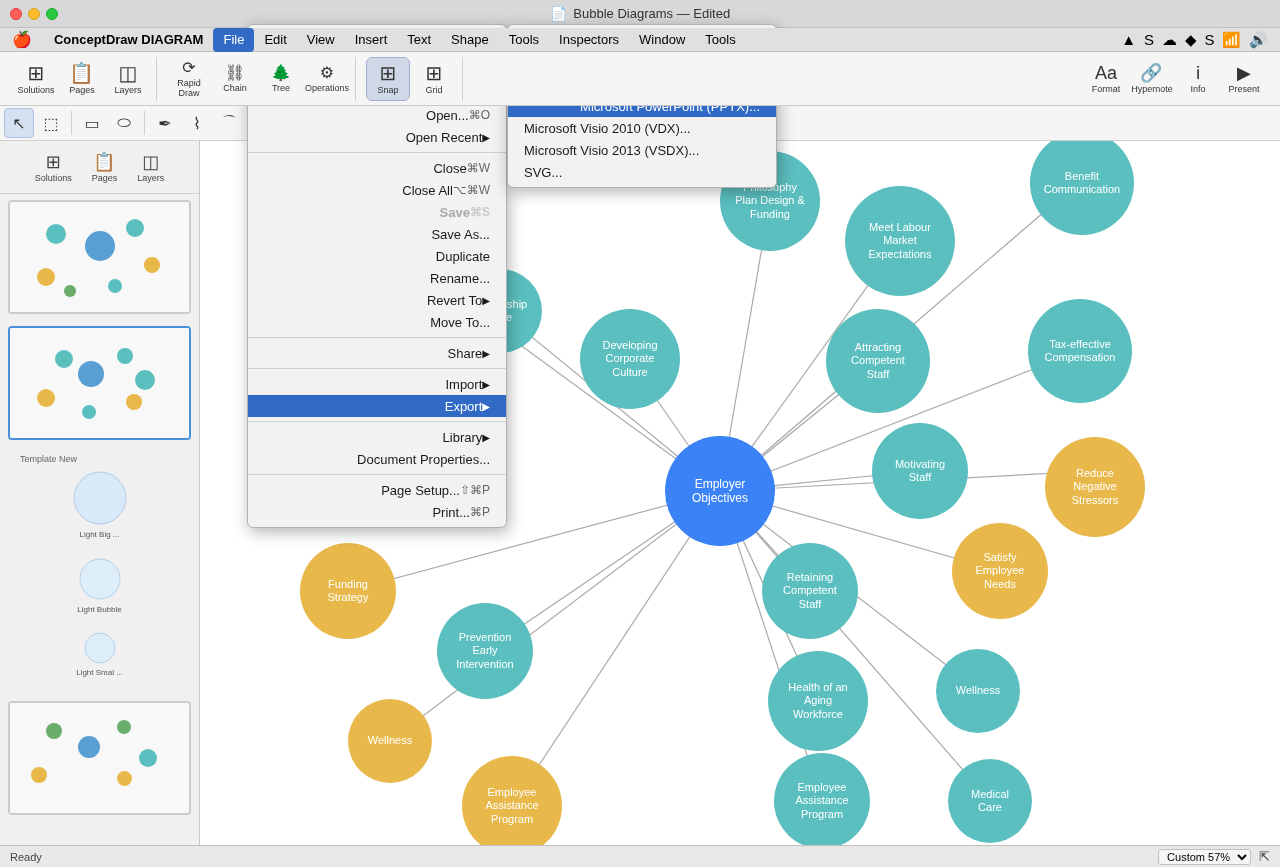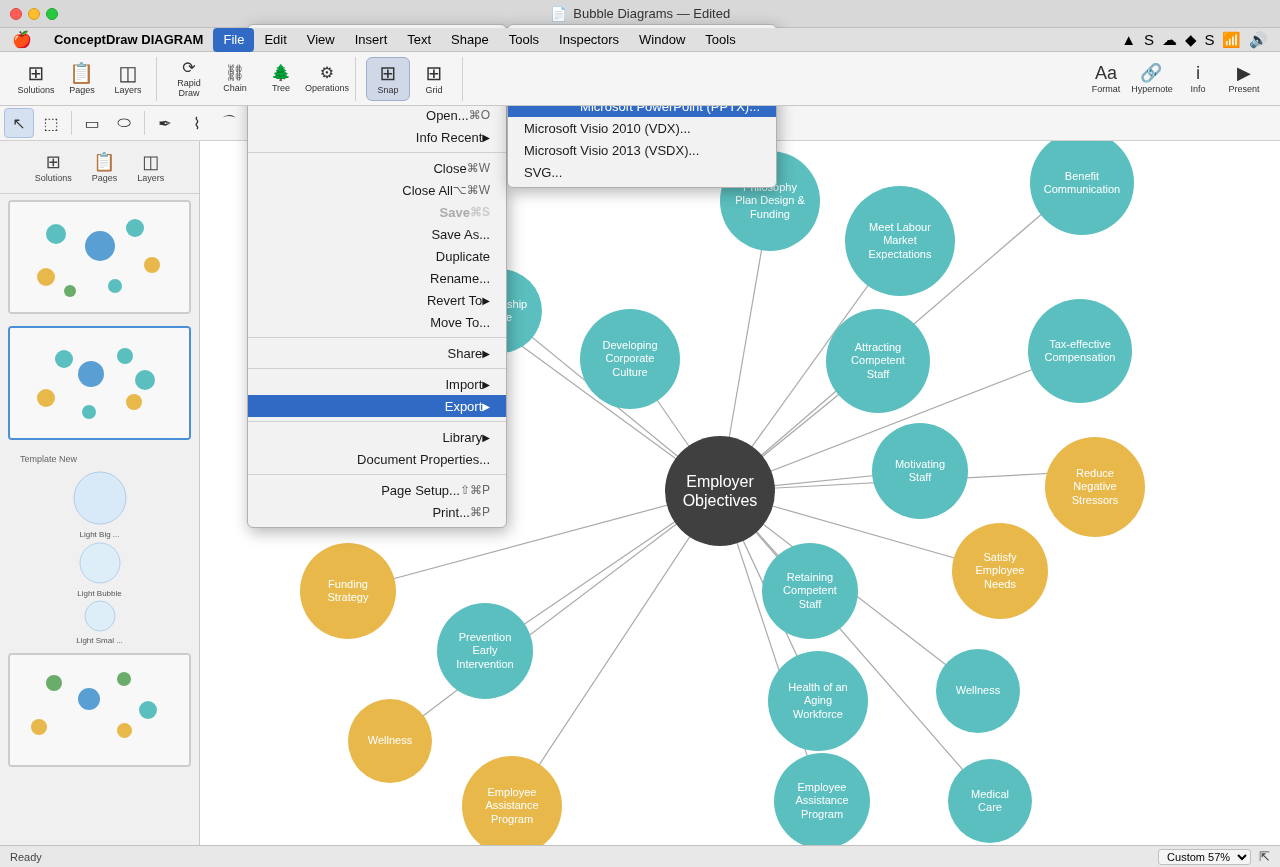--- a/index.html
+++ b/index.html
@@ -90,21 +90,21 @@
       position: absolute; border-radius: 50%;
       display: flex; align-items: center; justify-content: center;
       font-size: 5px; color: white; text-align: center; font-weight: 500;
     }
 
     .sidebar-panel-label {
       font-size: 9px; color: #666; text-align: left;
       padding: 2px 8px 4px 20px; font-weight: 500;
     }
     .sidebar-shapes {
-      display: flex; flex-direction: column; align-items: center; gap: 0px;
+      display: flex; flex-direction: column; align-items: center; gap: 16px;
       padding: 0 8px;
     }
     .shape-item { display: flex; flex-direction: column; align-items: center; cursor: pointer; }
     .shape-item span { font-size: 8px; color: #555; text-align: center; margin-top: 2px; max-width: 60px; white-space: nowrap; overflow: hidden; text-overflow: ellipsis; }
 
     
     #canvas {
       flex: 1; background: white;
       position: relative; overflow: hidden;
     }
@@ -455,21 +455,21 @@
       <line x1="520" y1="350" x2="618" y2="560" stroke="#aaa" stroke-width="1.2"></line>
       <line x1="520" y1="350" x2="622" y2="660" stroke="#aaa" stroke-width="1.2"></line>
       <line x1="520" y1="350" x2="790" y2="660" stroke="#aaa" stroke-width="1.2"></line>
       <line x1="520" y1="350" x2="148" y2="450" stroke="#aaa" stroke-width="1.2"></line>
       <line x1="520" y1="350" x2="285" y2="510" stroke="#aaa" stroke-width="1.2"></line>
       <line x1="520" y1="350" x2="190" y2="600" stroke="#aaa" stroke-width="1.2"></line>
       <line x1="520" y1="350" x2="312" y2="665" stroke="#aaa" stroke-width="1.2"></line>
       <line x1="520" y1="350" x2="130" y2="65" stroke="#aaa" stroke-width="1.2"></line>
     </svg>
 
-    <div class="diagram-circle" style="left:465px;top:295px;width:110px;height:110px;background:#404040;font-size:16px;">
+    <div class="diagram-circle" style="left:465px;top:295px;width:110px;height:110px;background:#3b82f6;font-size:12px;">
       Employer<br>Objectives
     </div>
 
     <div class="diagram-circle" style="left:380px;top:168px;width:100px;height:100px;background:#5bbfbf;font-size:11px;">
       Developing<br>Corporate<br>Culture
     </div>
 
     <div class="diagram-circle" style="left:258px;top:128px;width:84px;height:84px;background:#5bbfbf;font-size:11px;">
       Leadership<br>Style
     </div>
@@ -575,21 +575,21 @@
   </div>
   <div class="menu-row">
     <span>Template Setup</span>
   </div>
   <div class="menu-separator"></div>
   <div class="menu-row">
     <span>Open...</span>
     <span class="shortcut">⌘O</span>
   </div>
   <div class="menu-row has-submenu">
-    <span>Info Recent</span>
+    <span>Open Recent</span>
   </div>
   <div class="menu-separator"></div>
   <div class="menu-row">
     <span>Close</span>
     <span class="shortcut">⌘W</span>
   </div>
   <div class="menu-row">
     <span>Close All</span>
     <span class="shortcut">⌥⌘W</span>
   </div>

